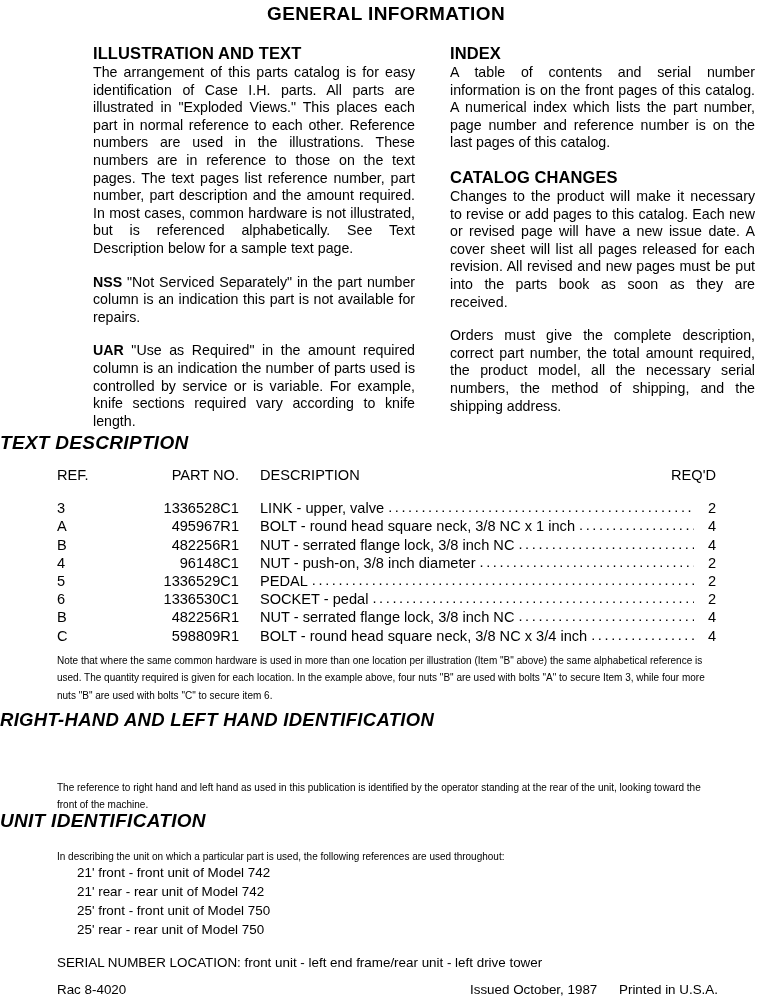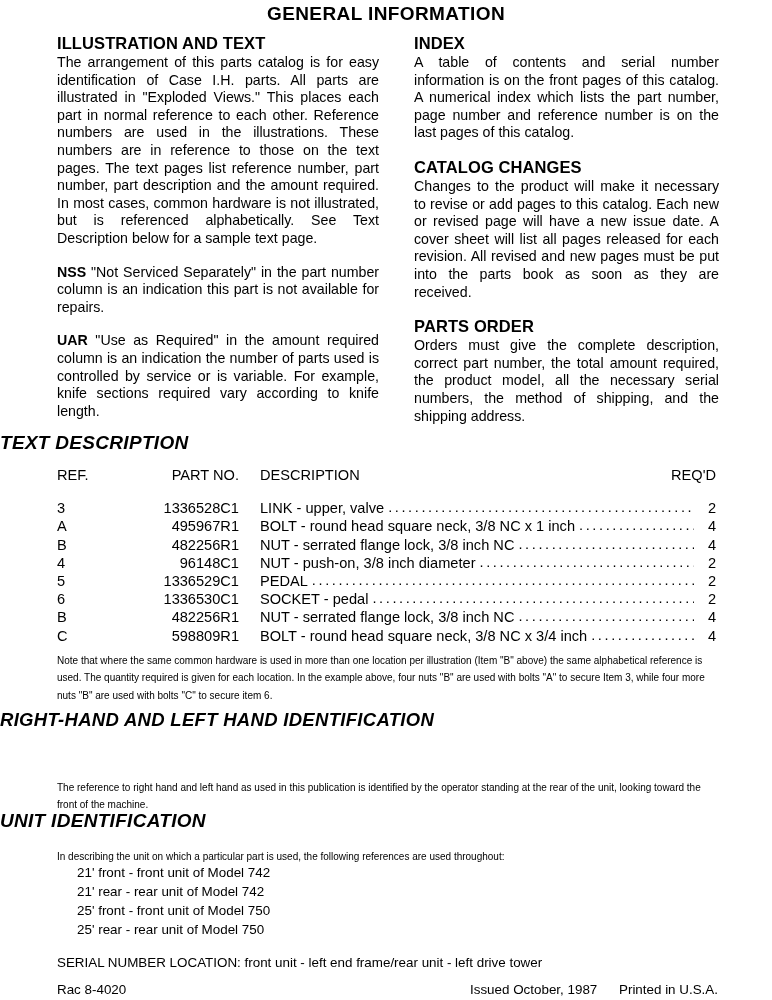--- a/index.html
+++ b/index.html
@@ -43,24 +43,25 @@
     letter-spacing: 0.3px;
     font-style: italic;
   }
   #title-text-description { top: 432px; }
   #title-rh-lh { top: 709px; font-size: 18.5px; }
   #title-unit-id { top: 810px; }
 
   
   .col {
     position: absolute;
-    top: 34px;
+    top: 44px;
     font-size: 14.2px;
     line-height: 17.6px;
     text-align: justify;
+    margin-left: 36px;
   }
   .col-left  { left: 57px;  width: 322px; }
   .col-right { left: 414px; width: 305px; }
 
   .col h2 {
     margin: 0 0 1px 0;
     font-size: 16.5px;
     font-weight: bold;
     letter-spacing: 0.1px;
     line-height: 19px;
@@ -162,21 +163,20 @@
     <p><span class="lead">UAR</span><span> "Use as Required" in the amount required column is an indication the number of parts used is controlled by service or is variable. For example, knife sections required vary according to knife length.</span></p>
   </div>
 
   <div class="col col-right">
     <h2>INDEX</h2>
     <p>A table of contents and serial number information is on the front pages of this catalog. A numerical index which lists the part number, page number and reference number is on the last pages of this catalog.</p>
 
     <h2 class="gap-before">CATALOG CHANGES</h2>
     <p>Changes to the product will make it necessary to revise or add pages to this catalog. Each new or revised page will have a new issue date. A cover sheet will list all pages released for each revision. All revised and new pages must be put into the parts book as soon as they are received.</p>
 
-    <h2 class="gap-before">PARTS ORDER</h2>
     <p>Orders must give the complete description, correct part number, the total amount required, the product model, all the necessary serial numbers, the method of shipping, and the shipping address.</p>
   </div>
 
   <div class="section-title" id="title-text-description">TEXT DESCRIPTION</div>
 
   <div class="parts-table" id="parts-table">
     <div class="parts-row parts-head">
       <div class="c-ref">REF.</div>
       <div class="c-part">PART NO.</div>
       <div class="c-desc">DESCRIPTION</div>

